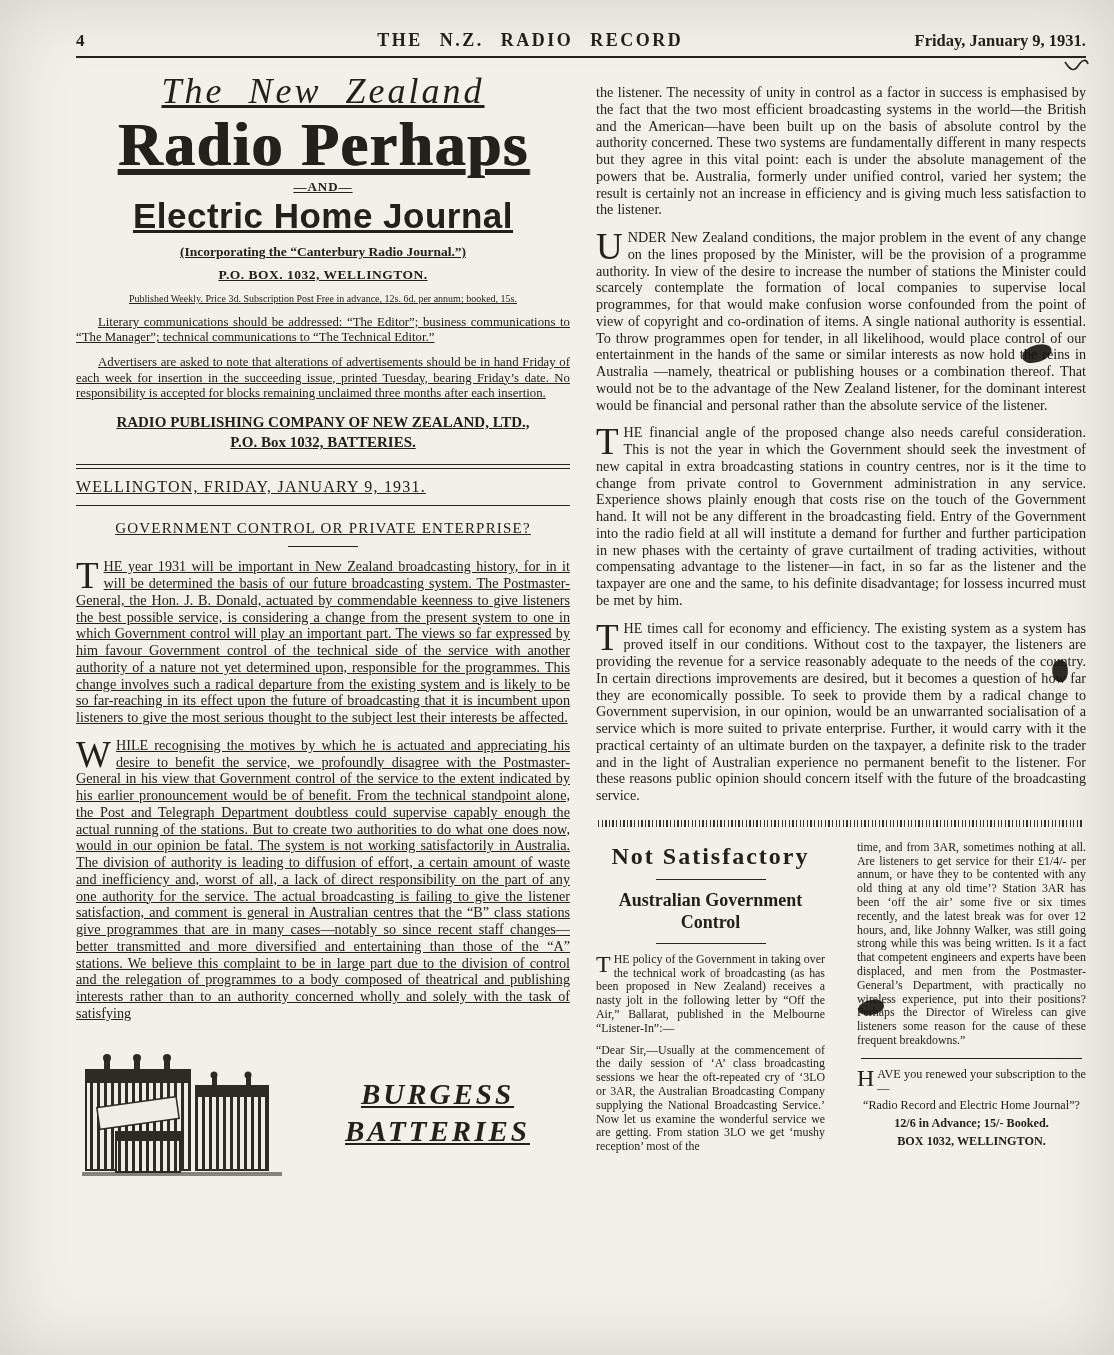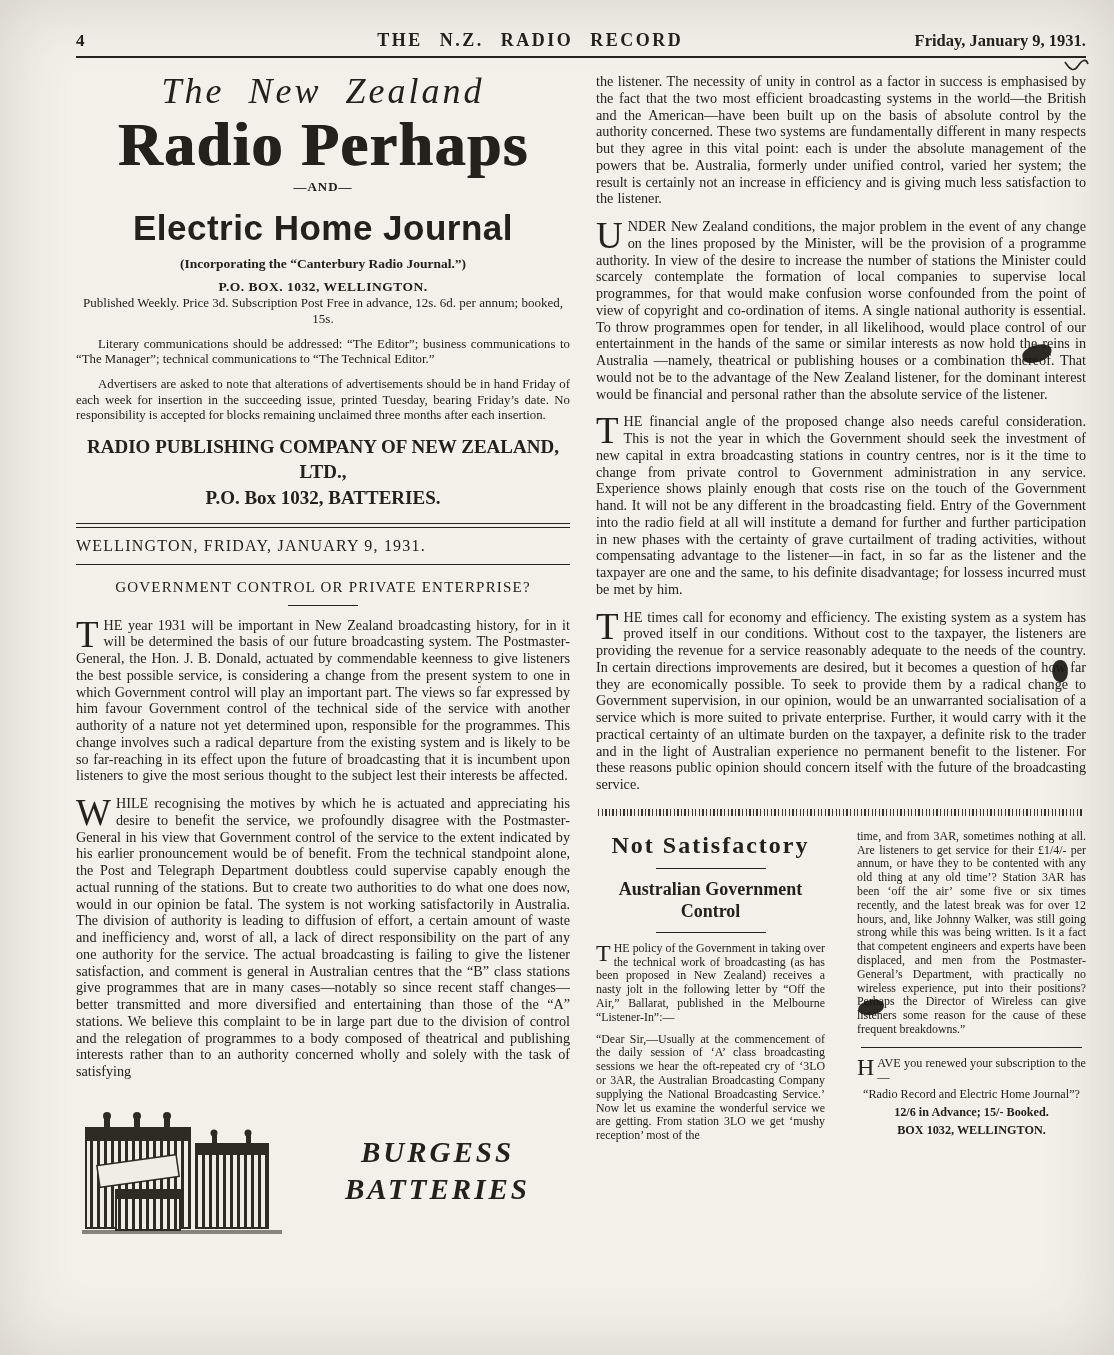--- a/index.html
+++ b/index.html
@@ -13,33 +13,33 @@
     padding:30px 28px 0 76px;
     box-shadow: inset 0 0 70px rgba(70,62,48,.18);
   }
   
   .page-header { display:flex; align-items:flex-end; border-bottom:2px solid #26221d; padding-bottom:5px; }
   .page-num { font-size:17px; font-weight:bold; width:70px; }
   .paper-title { flex:1; text-align:center; font-size:18px; font-weight:bold; letter-spacing:2.5px; word-spacing:10px; }
   .issue-date { font-size:16.5px; font-weight:bold; }
 
   .columns { display:flex; gap:26px; margin-top:12px; }
-  .col-left { width:494px; flex:none; }
+  .col-left { width:494px; flex:none;text-decoration:underline; }
   .col-right { flex:1; min-width:0; }
 
   
   .mh-kicker { font-style:italic; font-size:36px; text-align:center; letter-spacing:3px; word-spacing:12px; }
   .mh-name { font-weight:bold; font-size:61px; line-height:1.02; text-align:center; letter-spacing:2px; text-shadow:1.6px 0 0 currentColor; margin-top:2px; }
   .mh-and { text-align:center; font-size:13px; font-weight:bold; margin-top:3px; letter-spacing:1px; }
-  .mh-journal { font-family:"Liberation Sans", sans-serif; font-size:35px; font-weight:bold; text-align:center; letter-spacing:.5px; margin-top:13px; }
+  .mh-journal { font-family:"Liberation Sans", sans-serif; font-size:35px; font-weight:bold; text-align:center; letter-spacing:.5px; margin-top:1px; }
   .mh-incorporating { font-size:13.5px; font-weight:bold; text-align:center; margin-top:8px; }
   .mh-pobox { font-size:13.5px; font-weight:bold; text-align:center; margin-top:7px; letter-spacing:.5px; }
-  .mh-published { font-size:13px; text-align:center; line-height:1.25; padding:0 6px; }
+  .mh-published { font-size:10px; text-align:center; margin-top:10px; line-height:1.25; padding:0 6px; }
   .mh-note { font-size:12.8px; line-height:1.22; text-align:justify; text-indent:22px; margin-top:9px; }
-  .mh-publisher { font-size:19px; font-weight:bold; text-align:center; margin-top:10px; line-height:1.35; }
+  .mh-publisher { font-size:15px; font-weight:bold; text-align:center; margin-top:10px; line-height:1.35; }
 
   .double-rule { height:5px; border-top:1.5px solid #26221d; border-bottom:1.5px solid #26221d; margin-top:12px; }
   .dateline { font-size:16px; letter-spacing:1.2px; text-align:left; margin-top:9px; }
   .thin-rule { border-top:1px solid #26221d; margin-top:9px; }
   .headline { font-size:15px; font-weight:normal; letter-spacing:1.2px; text-align:center; margin-top:14px; }
   .short-rule { width:70px; border-top:1.5px solid #26221d; margin:9px auto 0; }
 
   .body-para { font-size:14.2px; line-height:1.18; text-align:justify; margin-top:11px; word-spacing:.5px; }
   .dropcap { float:left; font-size:37px; line-height:.85; padding:2px 5px 0 0; }
 
@@ -154,21 +154,21 @@
         <div class="ad-text">
           <div>BURGESS</div>
           <div>BATTERIES</div>
         </div>
       </div>
 
     </section>
 
     <section class="col-right">
 
-      <p class="body-para" style="margin-top:3px">
+      <p class="body-para" style="margin-top:14px">
         <span>the listener. The necessity of unity in control as a factor in success is emphasised by the fact that the two most efficient broadcasting systems in the world—the British and the American—have been built up on the basis of absolute control by the authority concerned. These two systems are fundamentally different in many respects but they agree in this vital point: each is under the absolute management of the powers that be. Australia, formerly under unified control, varied her system; the result is certainly not an increase in efficiency and is giving much less satisfaction to the listener.</span>
       </p>
       <p class="body-para">
         <span class="dropcap">U</span><span>NDER New Zealand conditions, the major problem in the event of any change on the lines proposed by the Minister, will be the provision of a programme authority. In view of the desire to increase the number of stations the Minister could scarcely contemplate the formation of local companies to supervise local programmes, for that would make confusion worse confounded from the point of view of copyright and co-ordination of items. A single national authority is essential. To throw programmes open for tender, in all likelihood, would place control of our entertainment in the hands of the same or similar interests as now hold the reins in Australia —namely, theatrical or publishing houses or a combination thereof. That would not be to the advantage of the New Zealand listener, for the dominant interest would be financial and personal rather than the absolute service of the listener.</span>
       </p>
       <p class="body-para">
         <span class="dropcap">T</span><span>HE financial angle of the proposed change also needs careful consideration. This is not the year in which the Government should seek the investment of new capital in extra broadcasting stations in country centres, nor is it the time to change from private control to Government administration in any service. Experience shows plainly enough that costs rise on the touch of the Government hand. It will not be any different in the broadcasting field. Entry of the Government into the radio field at all will institute a demand for further and further participation in new phases with the certainty of grave curtailment of trading activities, without compensating advantage to the listener—in fact, in so far as the listener and the taxpayer are one and the same, to his definite disadvantage; for lossess incurred must be met by him.</span>
       </p>
       <p class="body-para">
         <span class="dropcap">T</span><span>HE times call for economy and efficiency. The existing system as a system has proved itself in our conditions. Without cost to the taxpayer, the listeners are providing the revenue for a service reasonably adequate to the needs of the country. In certain directions improvements are desired, but it becomes a question of how far they are economically possible. To seek to provide them by a radical change to Government supervision, in our opinion, would be an unwarranted socialisation of a service which is more suited to private enterprise. Further, it would carry with it the practical certainty of an ultimate burden on the taxpayer, a definite risk to the trader and in the light of Australian experience no permanent benefit to the listener. For these reasons public opinion should concern itself with the future of the broadcasting service.</span>

